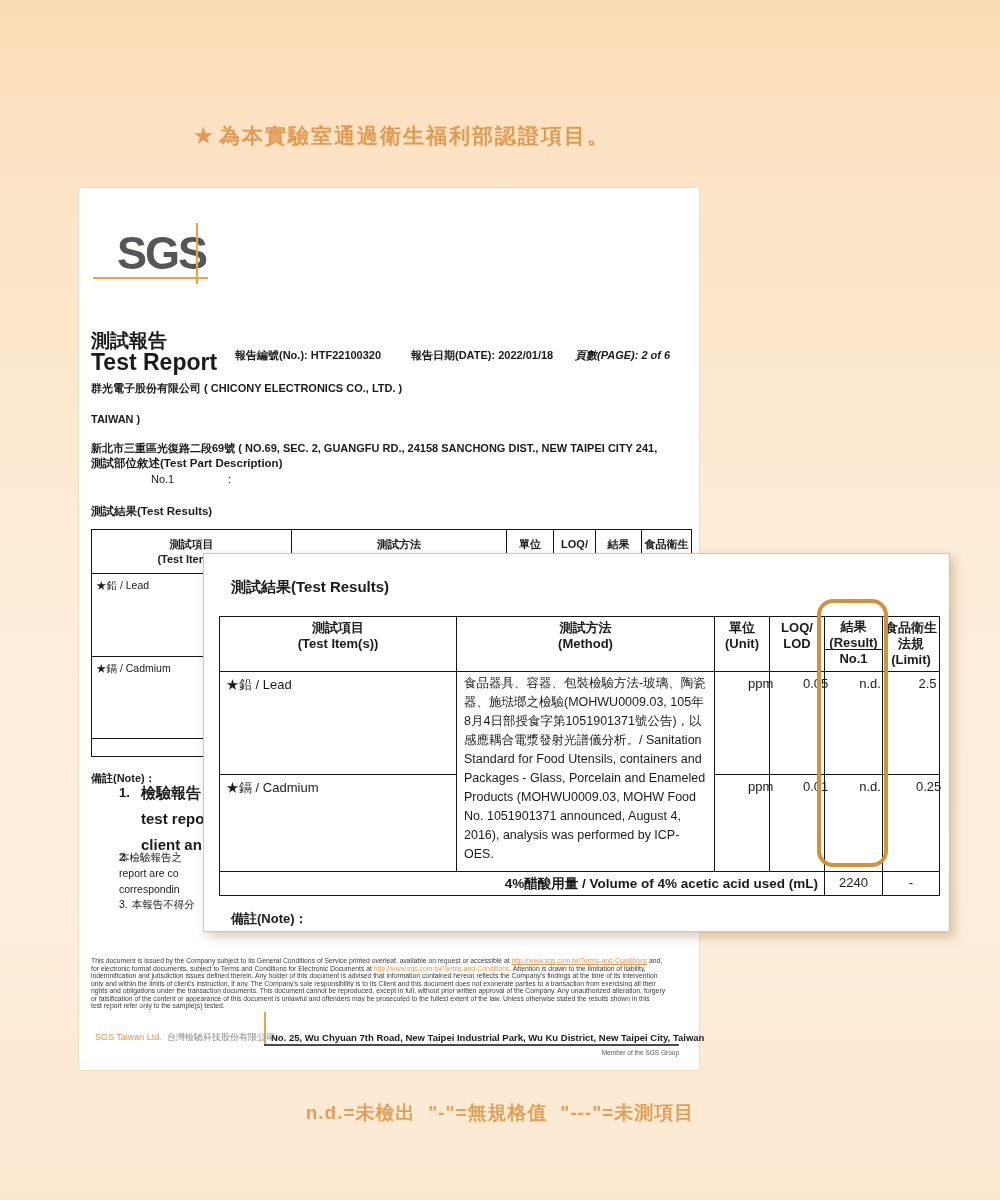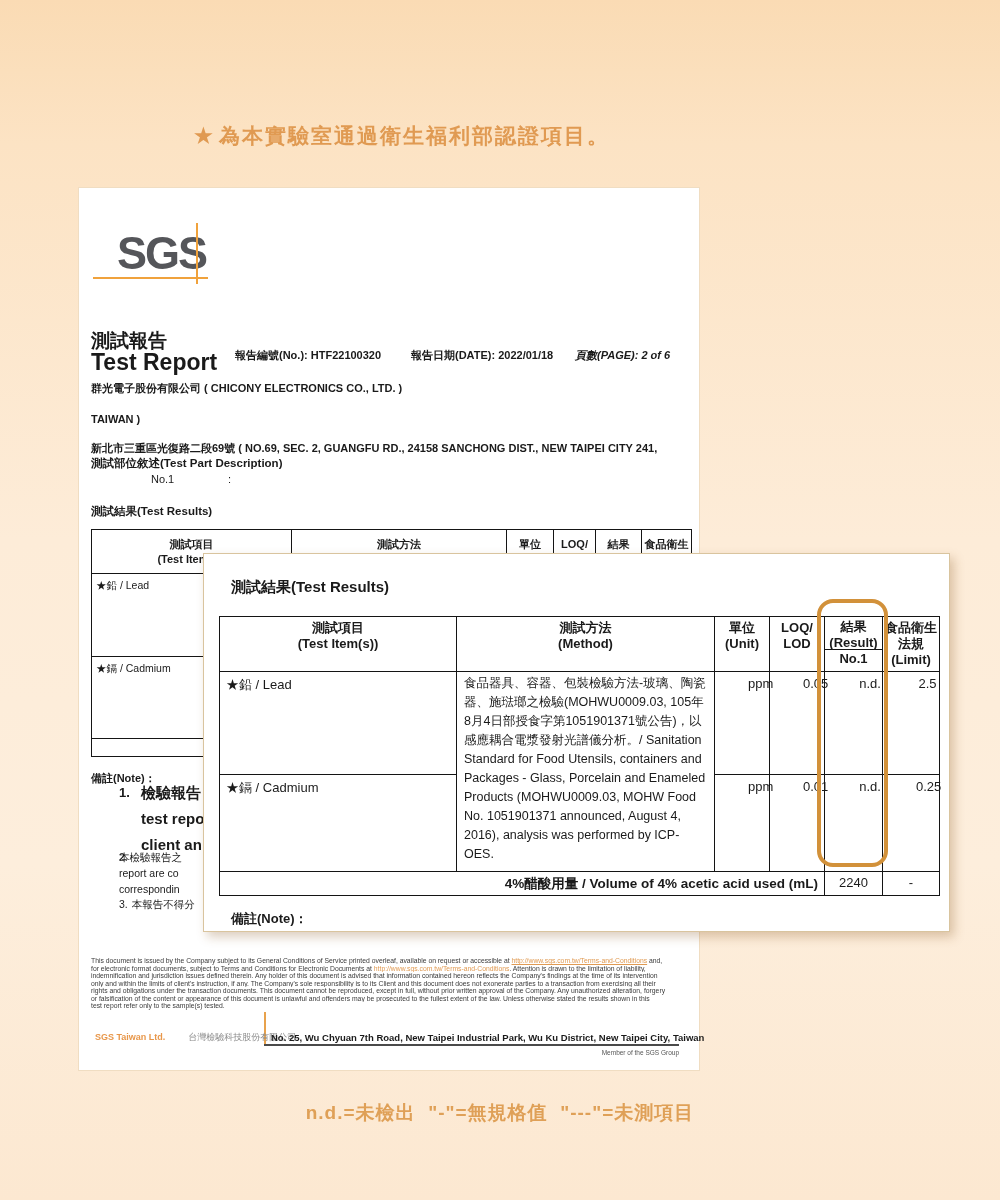--- a/index.html
+++ b/index.html
@@ -64,21 +64,21 @@
 
   
   .fineprint { left:12px; top:769px; width:600px; font-size:6.8px; line-height:7.5px;
                color:#3a3a3a; }
   .fineprint div { white-space:nowrap; overflow:hidden; }
   .fp-link { color:#e09a52; text-decoration:underline; }
 
   
   .f-vline { left:185px; top:824px; width:2px; height:33px; background:#e8a24c; }
   .f-sgs { left:16px; top:843px; font-size:9px; }
-  .f-sgs .en { color:#e8974a; font-weight:700; margin-right:23px; }
+  .f-sgs .en { color:#e8974a; font-weight:400; margin-right:5px; }
   .f-sgs .zh { color:#8a8a8a; }
   .f-addr1 { left:192px; top:831px; font-size:9.5px; font-weight:700; display:flex; gap:13px; white-space:nowrap; }
   .f-addr2 { left:192px; top:844px; font-size:9.5px; font-weight:700; white-space:nowrap; }
   .f-hline { left:185px; top:856px; width:415px; height:1.5px; background:#4a4a4a; }
   .f-member { left:380px; top:861px; width:220px; text-align:right; font-size:6.5px; color:#555; }
 
   
   .overlay { left:203px; top:553px; width:747px; height:379px; background:#ffffff;
              border:1px solid #d9c49e; box-shadow:4px 5px 10px rgba(130,80,25,.28); z-index:5; }
   .ov-title { left:27px; top:24px; font-size:15px; font-weight:700; }

